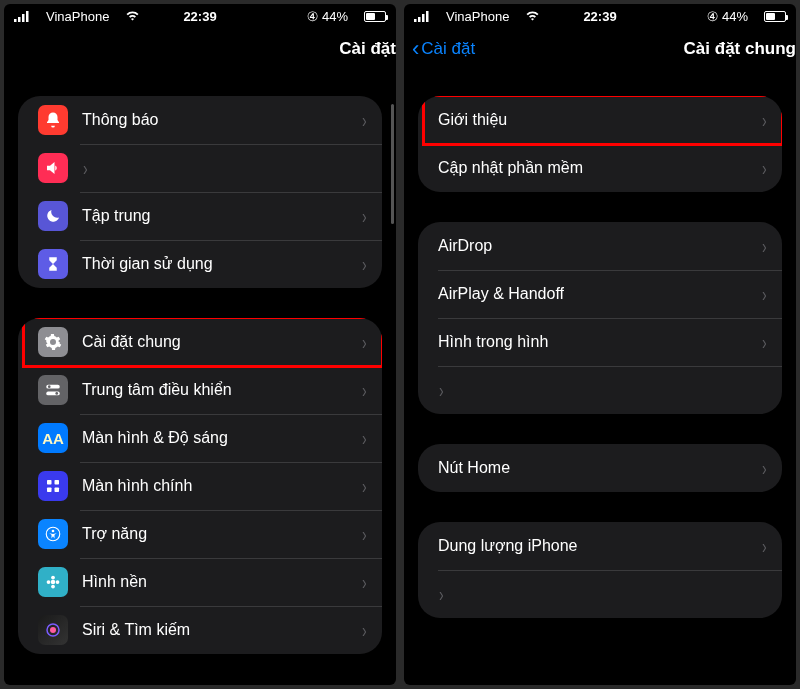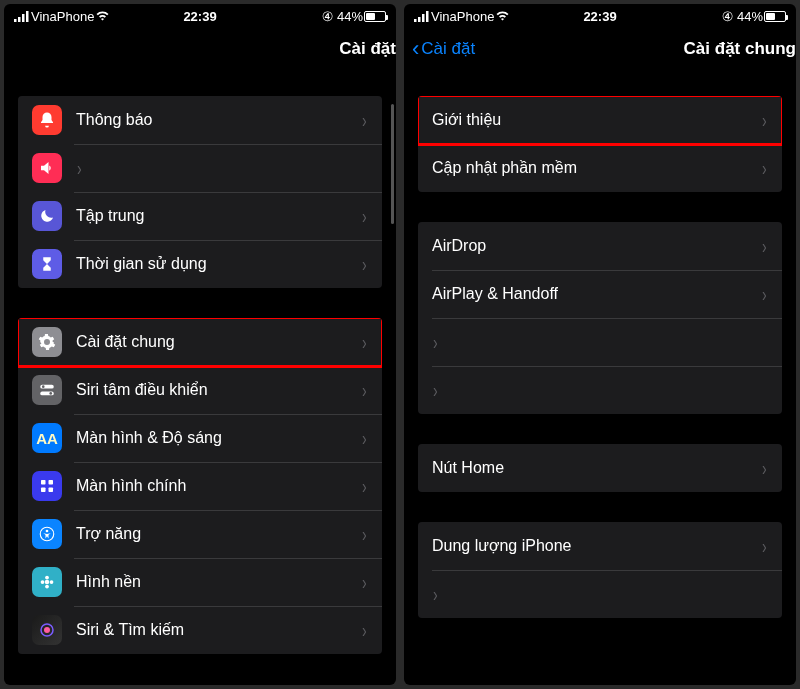--- a/index.html
+++ b/index.html
@@ -25,21 +25,21 @@
   .statusbar {
     height: 24px;
     display: flex;
     align-items: center;
     justify-content: space-between;
     padding: 0 10px;
     color: #fff;
     font-size: 13px;
     font-weight: 500;
   }
-  .sb-left, .sb-right { display: flex; align-items: center; gap: 1px; }
+  .sb-left, .sb-right { display: flex; align-items: center; gap: 16px; }
   .sb-center { position: absolute; left: 50%; transform: translateX(-50%); font-weight: 600; }
   .signal-icon, .wifi-icon, .battery-icon { display: inline-flex; }
   .battery-box {
     width: 22px; height: 11px; border: 1px solid #fff; border-radius: 2px;
     position: relative; display: inline-block;
   }
   .battery-box::after {
     content: ""; position: absolute; right: -3px; top: 3px; width: 2px; height: 5px;
     background: #fff; border-radius: 0 1px 1px 0;
   }
@@ -62,23 +62,24 @@
   .nav-back .chev { font-size: 22px; line-height: 1; }
 
   .content {
     flex: 1;
     overflow: hidden;
     padding: 0 14px;
   }
   .spacer-lg { height: 26px; }
   .group {
     background: #1c1c1e;
-    border-radius: 4px;
+    border-radius: 22px;
     margin-bottom: 30px;
     overflow: hidden;
+    padding-left: 6px;
   }
   .row {
     display: flex;
     align-items: center;
     height: 48px;
     padding: 0 14px;
     position: relative;
     color: #fff;
     font-size: 16px;
   }
@@ -223,21 +224,21 @@
       </div>
       <div class="row with-icon">
         <span class="icon ic-gray2">
             <svg viewBox="0 0 24 24" fill="#fff">
               <rect x="3" y="5" width="18" height="5" rx="2.5"></rect>
               <rect x="3" y="14" width="18" height="5" rx="2.5"></rect>
               <circle cx="7" cy="7.5" r="1.8" fill="#636366"></circle>
               <circle cx="17" cy="16.5" r="1.8" fill="#636366"></circle>
             </svg>
           </span>
-        <span class="label">Siri tâm điều khiển</span>
+        <span class="label">Trung tâm điều khiển</span>
         <span class="chev">›</span>
       </div>
       <div class="row with-icon">
         <span class="icon ic-blue">
             <span class="glyph">AA</span>
           </span>
         <span class="label">Màn hình &amp; Độ sáng</span>
         <span class="chev">›</span>
       </div>
       <div class="row with-icon">
@@ -344,20 +345,21 @@
     <div class="group">
       <div class="row plain">
         <span class="label">AirDrop</span>
         <span class="chev">›</span>
       </div>
       <div class="row plain">
         <span class="label">AirPlay &amp; Handoff</span>
         <span class="chev">›</span>
       </div>
       <div class="row plain">
+        <span class="label">Hình trong hình</span>
         <span class="chev">›</span>
       </div>
       <div class="row plain">
         <span class="chev">›</span>
       </div>
     </div>
 
     <div class="group">
       <div class="row plain">
         <span class="label">Nút Home</span>

